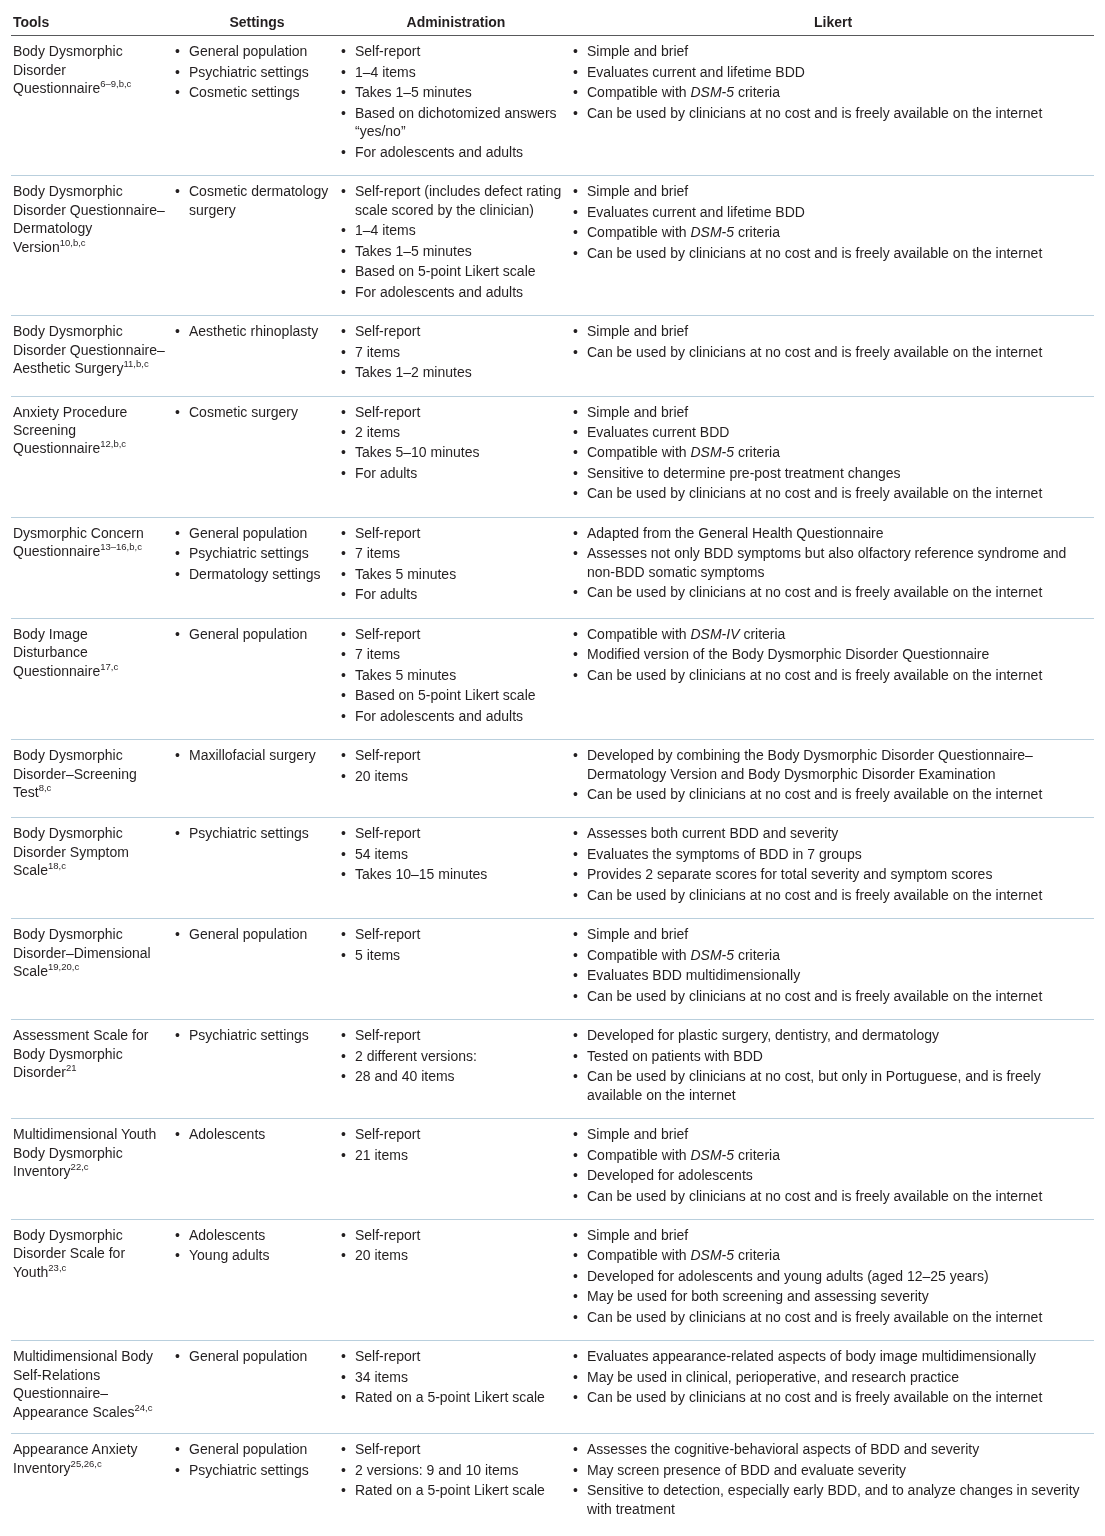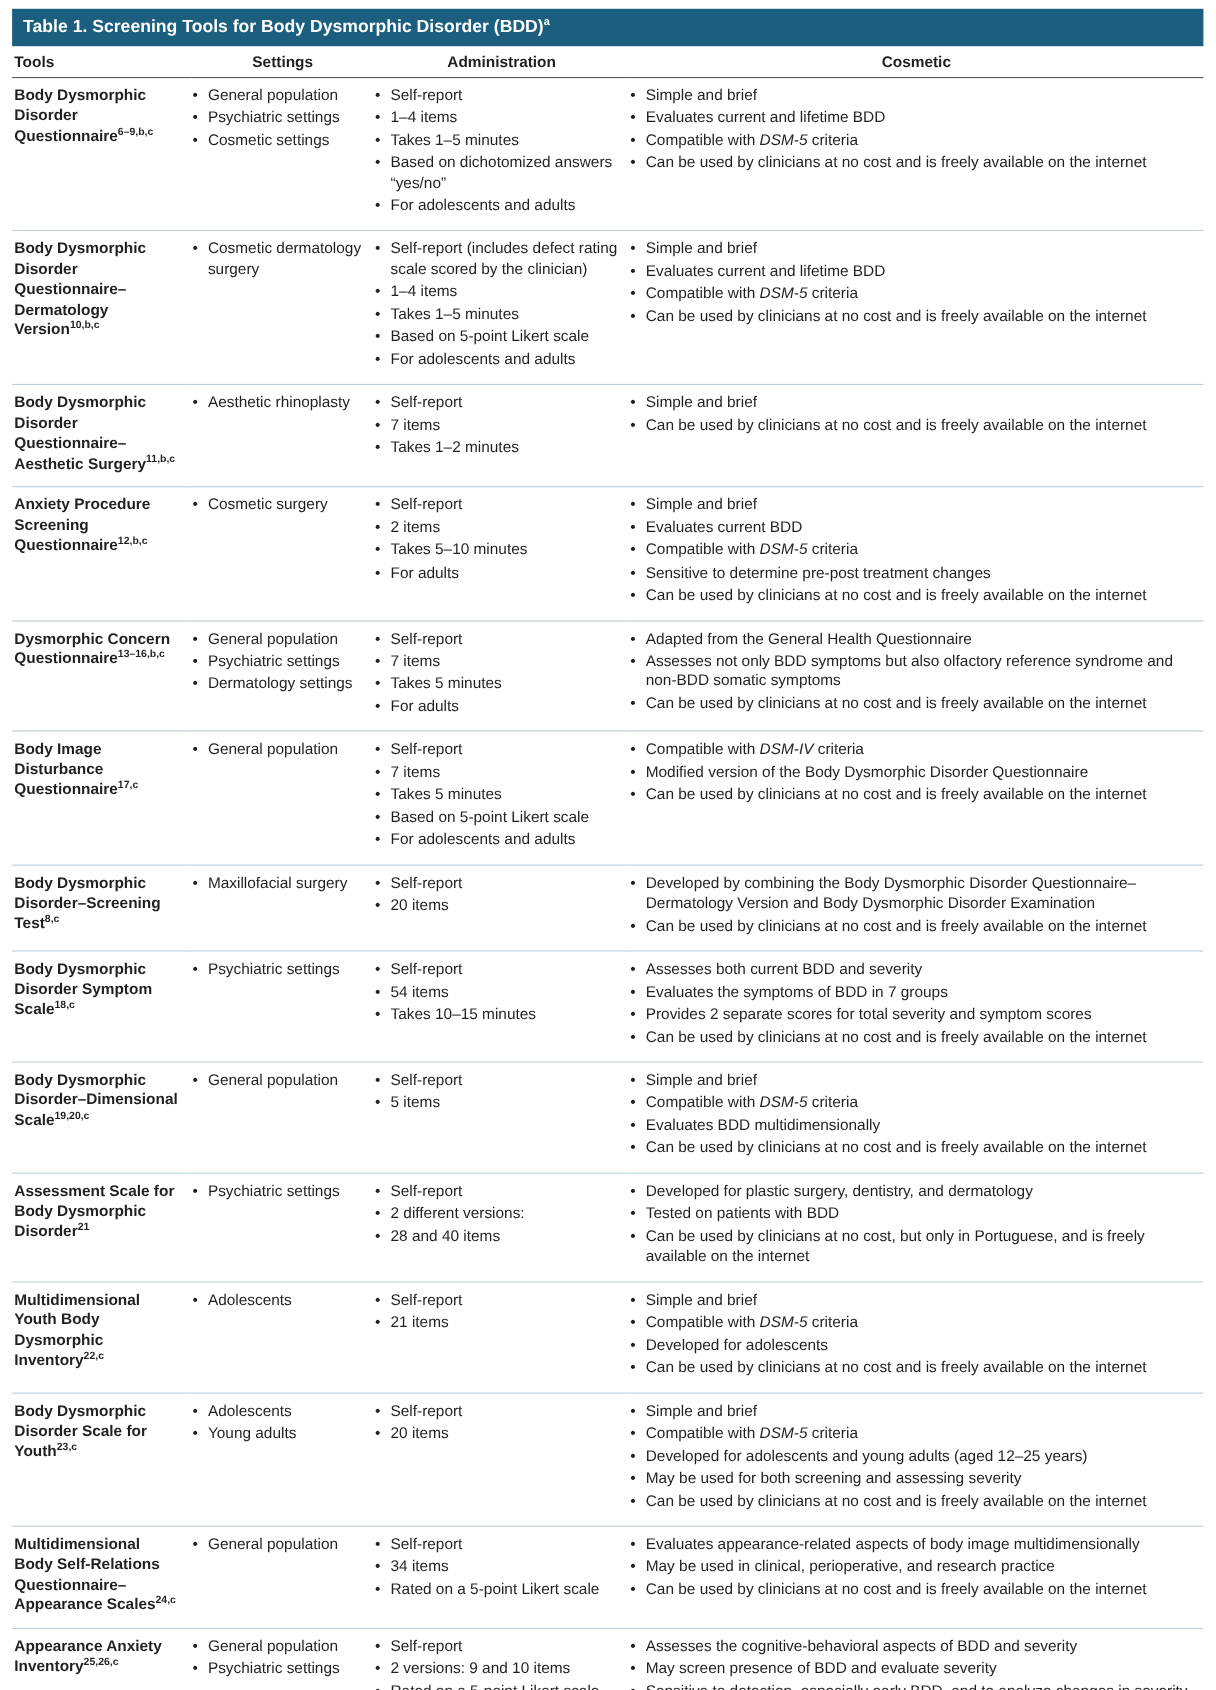--- a/index.html
+++ b/index.html
@@ -42,21 +42,21 @@
     text-align:center;
     padding:5px 0 4px 0;
     border-bottom:1px solid var(--head-line);
   }
   thead th:first-child{text-align:left;padding-left:2px;}
   tbody td{
     vertical-align:top;
     padding:6px 10px 12px 0;
     border-bottom:1px solid var(--row-line);
   }
-  tbody td.tool-cell{padding-left:2px;padding-right:8px;font-weight:bold;}
+  tbody td.tool-cell{padding-left:2px;padding-right:8px;}
   tbody tr:last-child td{border-bottom:none;}
   ul.bullets{
     margin:0;
     padding:0;
     list-style:none;
   }
   ul.bullets li{
     position:relative;
     padding-left:15px;
     margin:0 0 2px 0;
@@ -67,37 +67,34 @@
     left:1px;
     top:0;
   }
   sup{font-size:9.5px;line-height:0;}
 </style>
 </head>
 <body>
 
 <div class="page">
 
-  <div class="title-bar">
-    <span>Table 1. Screening Tools for Body Dysmorphic Disorder (BDD)</span><sup>a</sup>
-  </div>
 
   <table>
     <colgroup>
       <col style="width:163px">
       <col style="width:166px">
       <col style="width:232px">
       <col>
     </colgroup>
     <thead>
       <tr>
         <th>Tools</th>
         <th>Settings</th>
         <th>Administration</th>
-        <th>Cosmetic</th>
+        <th>Likert</th>
       </tr>
     </thead>
     <tbody id="table-body">
         <tr>
           <td class="tool-cell"><span>Body Dysmorphic Disorder Questionnaire</span><sup>6–9,b,c</sup></td>
           <td>
             <ul class="bullets">
               <li>General population</li>
               <li>Psychiatric settings</li>
               <li>Cosmetic settings</li>

